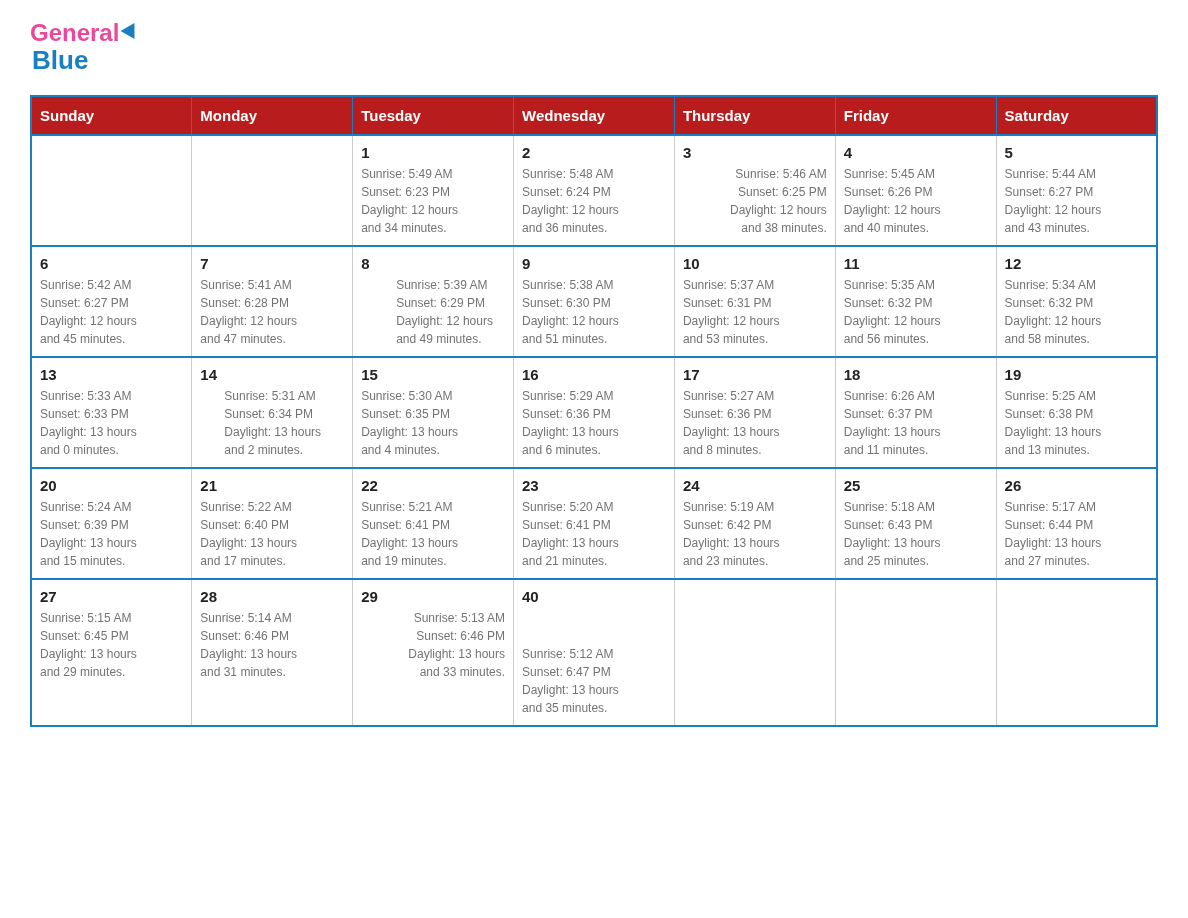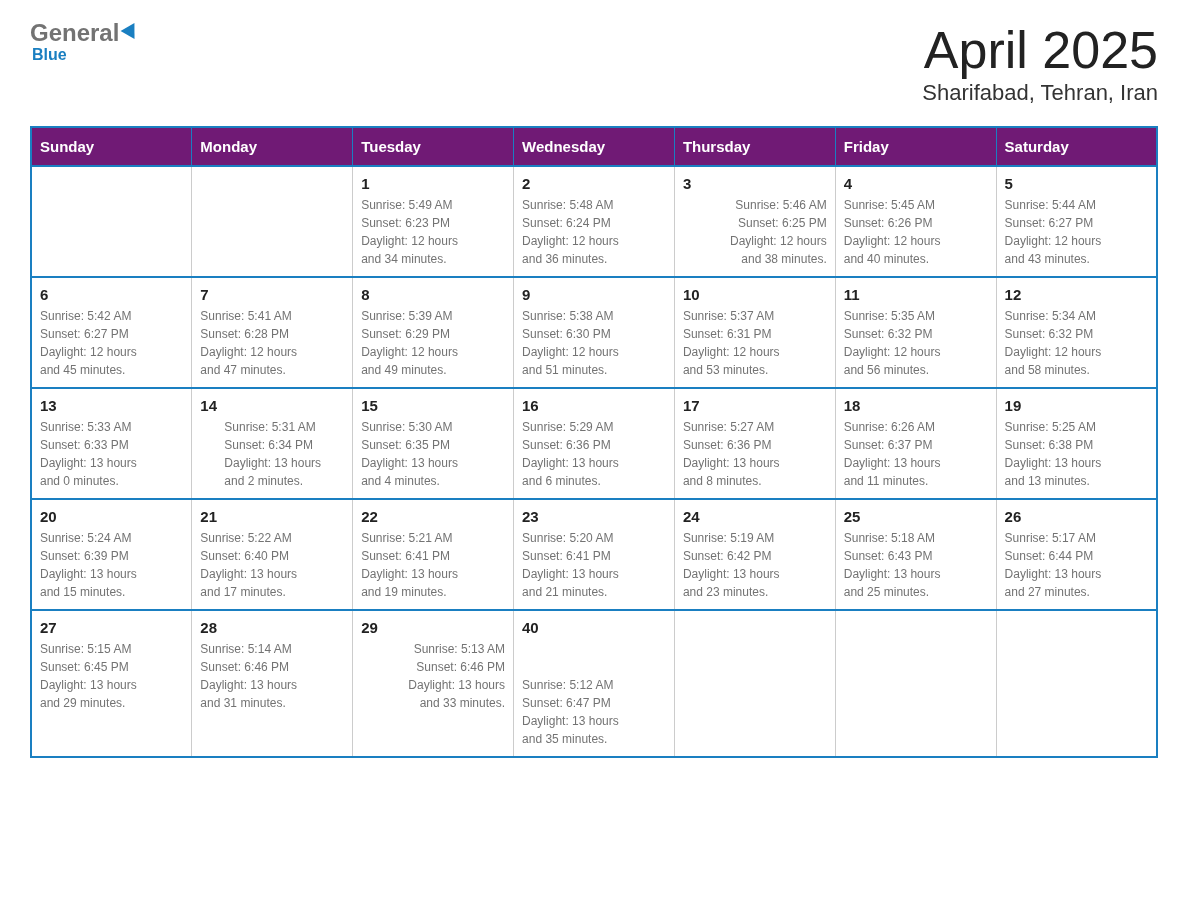--- a/index.html
+++ b/index.html
@@ -30,26 +30,26 @@
       border-left: 8px solid transparent;
       border-right: 8px solid transparent;
       border-top: 14px solid #1a7fc1;
       margin-left: 4px;
       vertical-align: middle;
       transform: rotate(-30deg);
     }
     .logo-line1 {
       display: flex;
       align-items: center;
-      color: #737373;
+      color: #ec4899;
       font-size: 24px;
     }
     .logo-line2 {
       color: #1a7fc1;
-      font-size: 16px;
+      font-size: 26px;
       margin-left: 2px;
     }
     .title-block {
       text-align: right;
     }
     .title-block h1 {
       font-size: 52px;
       font-weight: normal;
       color: #222;
     }
@@ -57,21 +57,21 @@
       font-size: 22px;
       font-weight: normal;
       color: #333;
     }
     table {
       width: 100%;
       border-collapse: collapse;
       table-layout: fixed;
     }
     thead tr th {
-      background-color: #701a75;
+      background-color: #b91c1c;
       color: #fff;
       padding: 10px 8px;
       font-size: 15px;
       font-weight: bold;
       text-align: left;
       border: 1px solid #1a7fc1;
     }
     tbody tr td {
       vertical-align: top;
       padding: 8px;
@@ -110,24 +110,20 @@
 <div class="header">
   <div class="logo">
     <div class="logo-line1">
       <span>General</span>
       <span class="logo-triangle"></span>
     </div>
     <div class="logo-line2">
       <span>Blue</span>
     </div>
   </div>
-  <div class="title-block">
-    <h1>April 2025</h1>
-    <h2>Sharifabad, Tehran, Iran</h2>
-  </div>
 </div>
 
 <table>
   <thead>
     <tr>
       <th>Sunday</th>
       <th>Monday</th>
       <th>Tuesday</th>
       <th>Wednesday</th>
       <th>Thursday</th>
@@ -185,21 +181,21 @@
         </td>
         <td>
           <span class="day-num">7</span>
           <div class="day-info" style="white-space: pre-line;">Sunrise: 5:41 AM
 Sunset: 6:28 PM
 Daylight: 12 hours
 and 47 minutes.</div>
         </td>
         <td>
           <span class="day-num">8</span>
-          <div class="day-info" style="white-space: pre-line;">Sunrise: 5:39 AM
+          <div class="day-info" style="white-space: pre-line; margin-left: 35px;">Sunrise: 5:39 AM
 Sunset: 6:29 PM
 Daylight: 12 hours
 and 49 minutes.</div>
         </td>
         <td>
           <span class="day-num">9</span>
           <div class="day-info" style="white-space: pre-line;">Sunrise: 5:38 AM
 Sunset: 6:30 PM
 Daylight: 12 hours
 and 51 minutes.</div>

